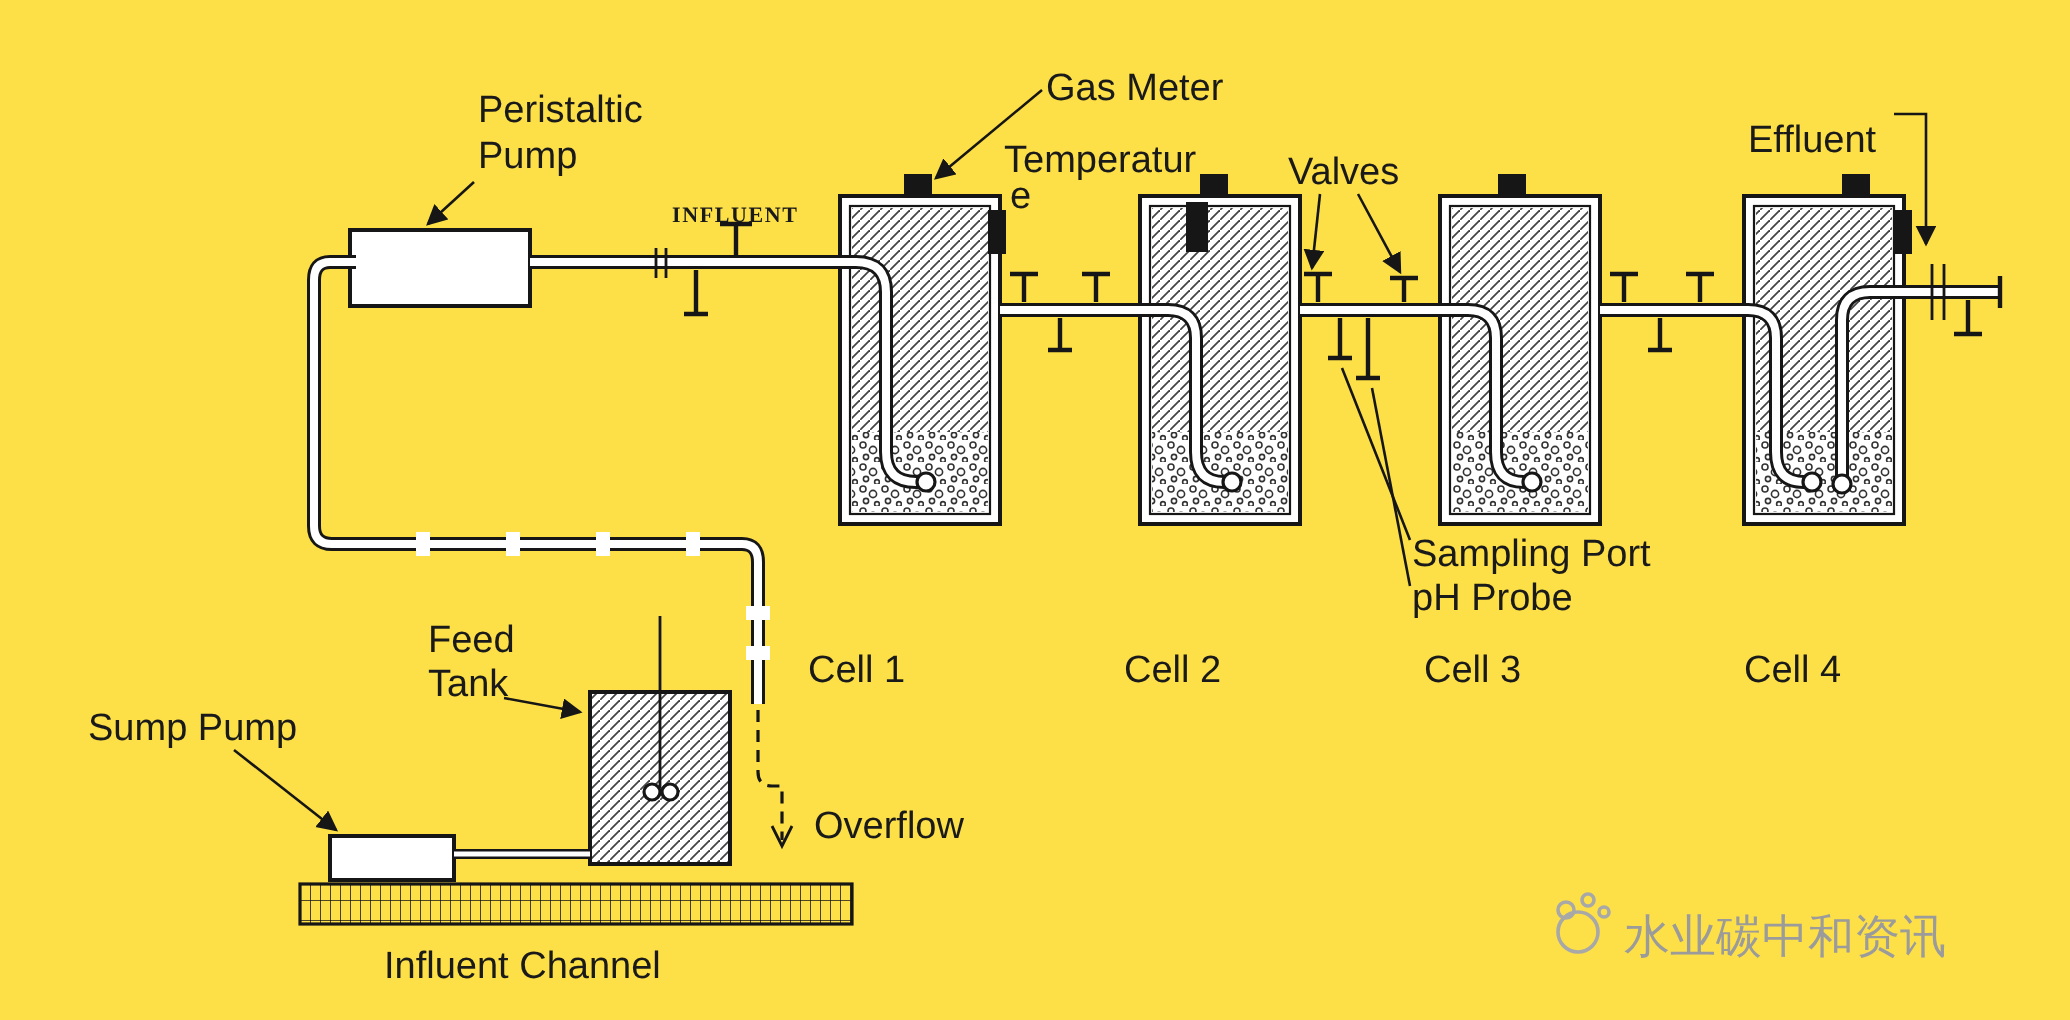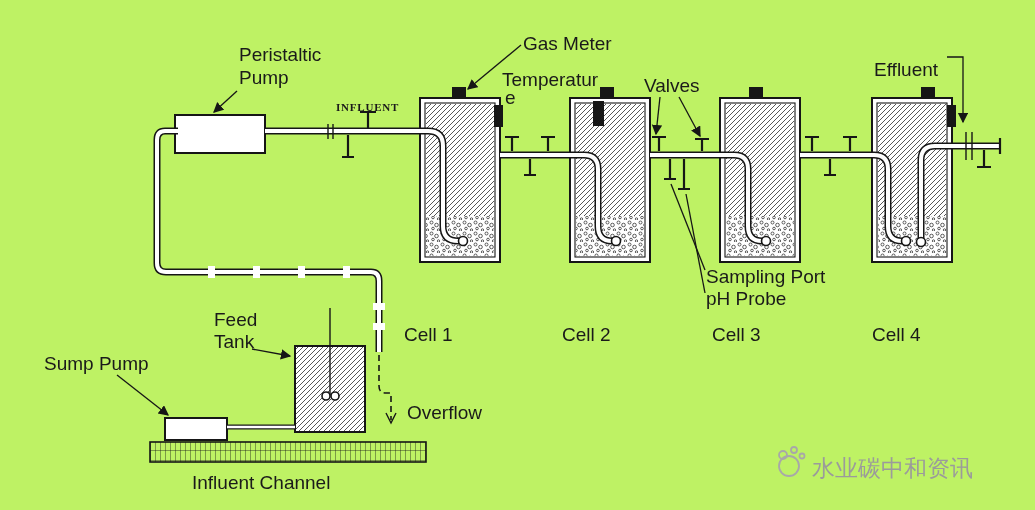--- a/index.html
+++ b/index.html
@@ -1,16 +1,16 @@
 <!DOCTYPE html>
 <html><head>
 <meta charset="utf-8">
 <style>
   html,body{margin:0;padding:0;background:#ffffff;}
-  .stage{position:relative;width:1035px;height:510px;background:#bef264;overflow:hidden;
+  .stage{position:relative;width:1035px;height:510px;background:#fde047;overflow:hidden;
          font-family:"Liberation Sans", sans-serif;}
   svg{position:absolute;left:0;top:0;}
   .po{fill:none;stroke:#161616;stroke-width:7;}
   .pi{fill:none;stroke:#ffffff;stroke-width:4;}
   .po2{fill:none;stroke:#161616;stroke-width:5;}
   .pi2{fill:none;stroke:#ffffff;stroke-width:2.6;}
   .wall{fill:#ffffff;stroke:#161616;stroke-width:2;}
   .wall-in{fill:none;stroke:#161616;stroke-width:1.1;}
   .vline{stroke:#161616;stroke-width:2.2;fill:none;}
   .thin{stroke:#161616;stroke-width:1.4;fill:none;}

